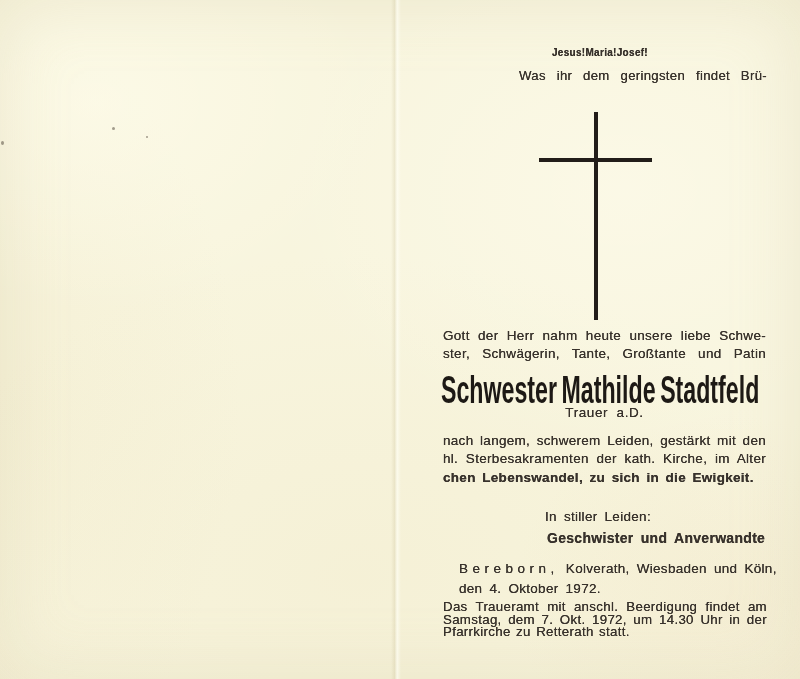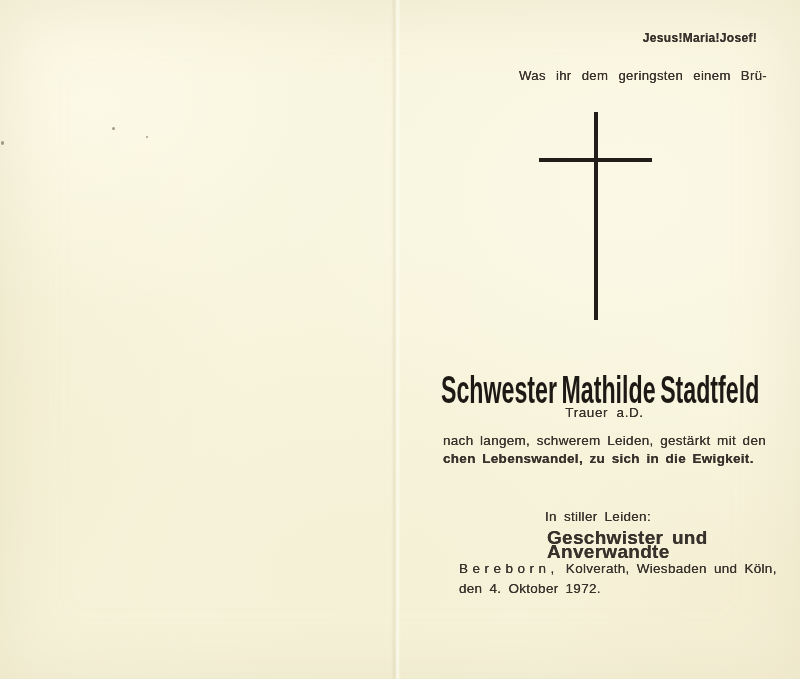--- a/index.html
+++ b/index.html
@@ -30,23 +30,23 @@
       rgba(200,190,150,0) 100%);
     pointer-events: none;
   }
   .speck { position: absolute; border-radius: 50%; background: rgba(88,78,66,0.55); }
   .txt {
     position: absolute;
     text-shadow: 0 0 0.5px currentColor;
     letter-spacing: 0.3px;
   }
   .invocation-row {
-    left: 443px; top: 31px; width: 314px;
-    display: flex; justify-content: flex-end;
-    font-size: 12px; font-weight: bold; line-height: 14px;
+    left: 443px; top: 46px; width: 314px;
+    display: flex; justify-content: center;
+    font-size: 10px; font-weight: bold; line-height: 14px;
   }
   .quote {
     left: 519px; top: 69px; width: 248px;
     font-size: 13.2px; line-height: 13.5px; word-spacing: 2px;
   }
   .quote .line.just { text-align: justify; text-align-last: justify; }
   .cross-v {
     position: absolute; left: 594px; top: 112px; width: 4px; height: 208px;
     background: #221d19;
   }
@@ -77,21 +77,21 @@
     font-size: 13.5px; line-height: 18.3px; word-spacing: 2.5px;
   }
   .obituary .line { text-align: justify; text-align-last: justify; }
   .obituary .line:last-child { text-align: left; text-align-last: left; font-weight: bold; }
   .trauer-label {
     left: 545px; top: 510px;
     font-size: 13.5px; line-height: 14px; word-spacing: 3px;
   }
   .mourners {
     left: 547px; top: 531px;
-    font-size: 19px; font-weight: bold; line-height: 14px; word-spacing: 3px;
+    font-size: 14px; font-weight: bold; line-height: 14px; word-spacing: 3px;
   }
   .places {
     left: 443px; top: 559px; width: 324px;
     font-size: 13.5px; line-height: 20px; word-spacing: 3px; margin-left: 16px;
   }
   .places .spaced { letter-spacing: 4.5px; }
   .service {
     left: 443px; top: 601px; width: 324px;
     font-size: 13.3px; line-height: 12.7px; word-spacing: 1.5px;
   }
@@ -109,41 +109,51 @@
   <div class="speck" style="left:146px; top:136px; width:2px; height:2px;"></div>
   <div class="speck" style="left:1px; top:141px; width:3px; height:4px;"></div>
 
   <div class="txt invocation-row">
     <span>Jesus!</span>
     <span>Maria!</span>
     <span>Josef!</span>
   </div>
 
   <div class="txt quote">
-    <div class="line just">Was ihr dem geringsten einem Brü-</div>
+    <div class="line just">Was ihr dem geringsten findet Brü-</div>
   </div>
 
   <div>
     <div class="cross-v"></div>
     <div class="cross-h"></div>
   </div>
 
+  <div class="txt intro">
+    <div class="line">Gott der Herr nahm heute unsere liebe Schwe-</div>
+    <div class="line">ster, Schwägerin, Tante, Großtante und Patin</div>
+  </div>
 
   <div class="txt headline">Schwester Mathilde Stadtfeld</div>
 
   <div class="txt subtitle">Trauer a.D.</div>
 
   <div class="txt obituary">
     <div class="line">nach langem, schwerem Leiden, gestärkt mit den</div>
+    <div class="line">hl. Sterbesakramenten der kath. Kirche, im Alter</div>
     <div class="line">chen Lebenswandel, zu sich in die Ewigkeit.</div>
   </div>
 
   <div class="txt trauer-label">In stiller Leiden:</div>
 
   <div class="txt mourners">Geschwister und Anverwandte</div>
 
   <div class="txt places">
     <div class="line"><span class="spaced">Bereborn,</span><span> Kolverath, Wiesbaden und Köln,</span></div>
     <div class="line">den 4. Oktober 1972.</div>
   </div>
 
+  <div class="txt service">
+    <div class="line">Das Traueramt mit anschl. Beerdigung findet am</div>
+    <div class="line">Samstag, dem 7. Okt. 1972, um 14.30 Uhr in der</div>
+    <div class="line">Pfarrkirche zu Retterath statt.</div>
+  </div>
 
 </div>
 
 </body></html>

